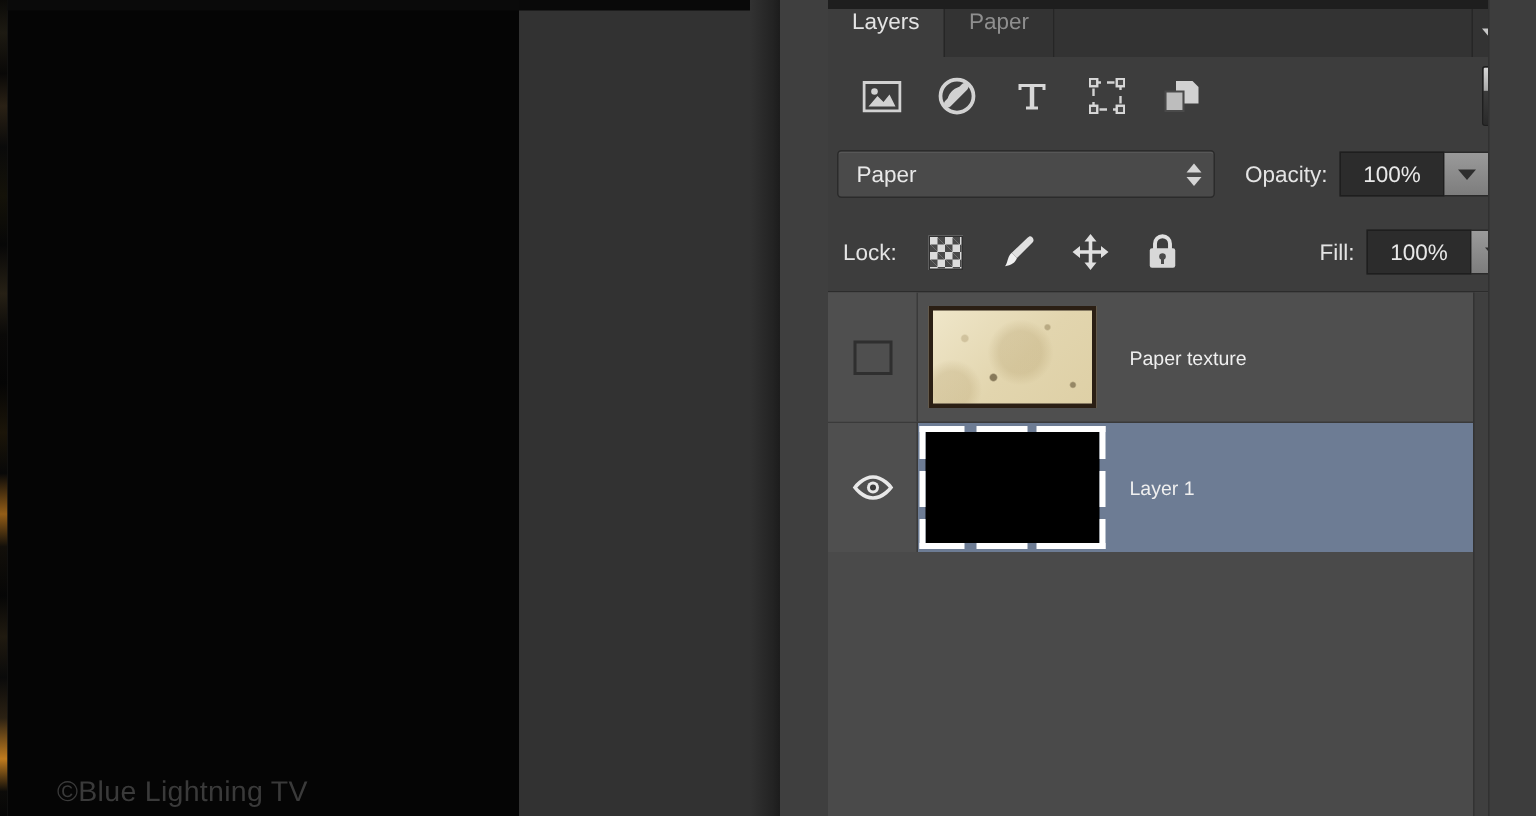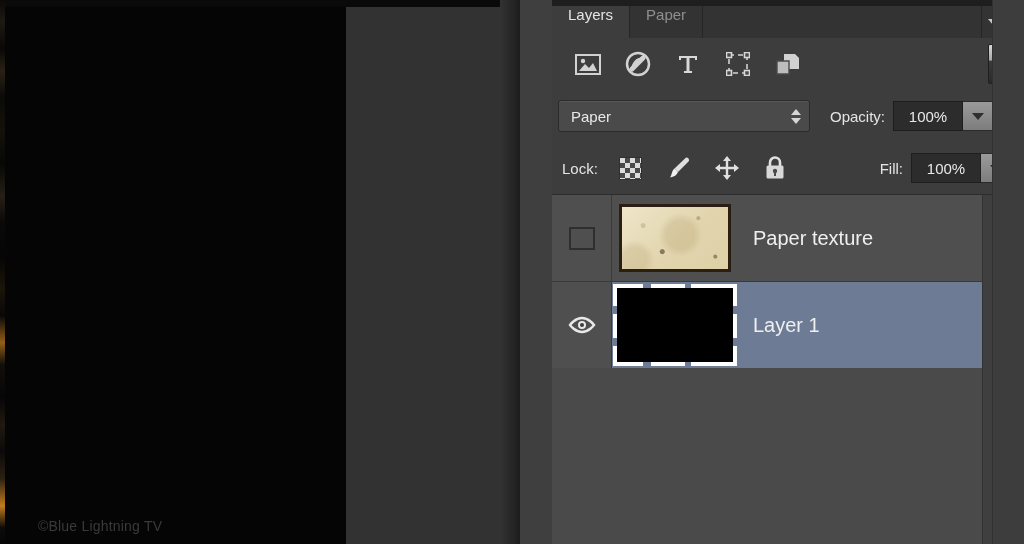--- a/index.html
+++ b/index.html
@@ -43,21 +43,21 @@
   }
   .canvas-top-noise {
     position: absolute;
     left: 0; top: 0;
     width: 341px; height: 7px;
     background: #0a0a0a;
   }
   .watermark {
     position: absolute;
     left: 33px; top: 518px;
-    font-size: 14px;
+    font-size: 19px;
     color: #3a3a3a;
     letter-spacing: 0.2px;
     white-space: nowrap;
   }
   .workspace-bg {
     position: absolute;
     left: 346px; top: 0;
     width: 170px; height: 544px;
     background: #323232;
   }
@@ -395,21 +395,21 @@
     width: 116px; height: 74px;
     background: #000;
     box-sizing: border-box;
   }
   .sel-seg {
     position: absolute;
     background: #ffffff;
   }
   .layer-name {
     margin-left: 16px;
-    font-size: 20px;
+    font-size: 13px;
     color: #efefef;
     white-space: nowrap;
   }
   .list-empty {
     position: absolute;
     left: 0; top: 173px;
     width: 472px; height: 177px;
     background: #4a4a4a;
   }
   .scroll-gutter {

